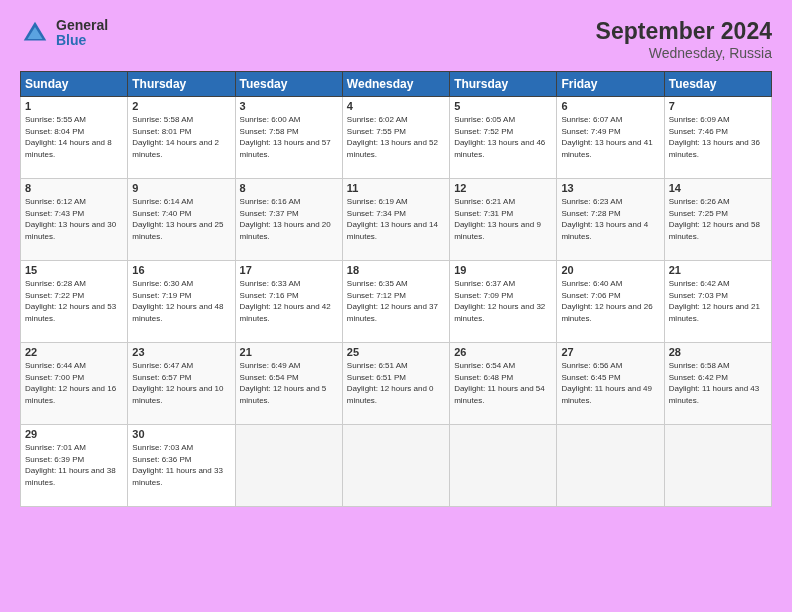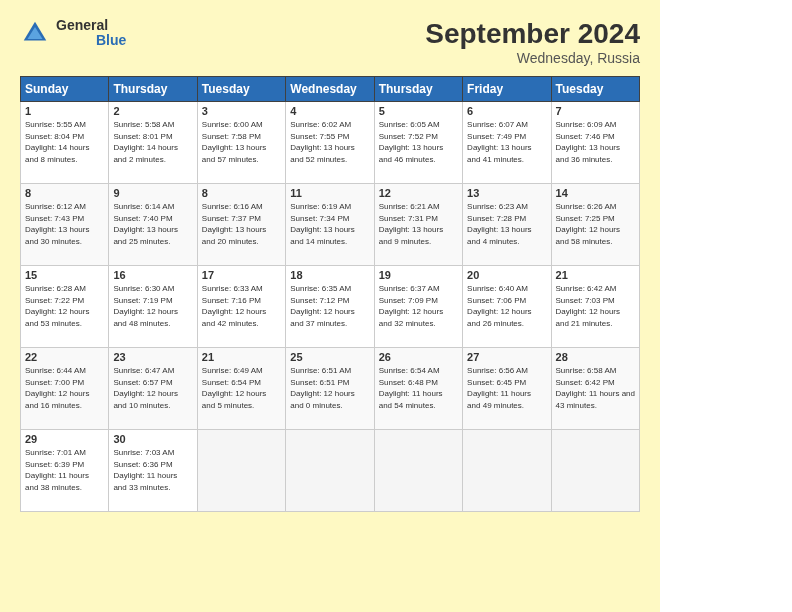--- a/index.html
+++ b/index.html
@@ -4,24 +4,24 @@
   <style>
     * { margin: 0; padding: 0; box-sizing: border-box; }
     body {
       font-family: Arial, sans-serif;
       background: #fff;
       width: 792px;
       height: 612px;
       overflow: hidden;
     }
     .page {
-      width: 660px;
+      width: 792px;
       height: 612px;
       padding: 18px 20px 12px 20px;
-      background: #fef9c3;
+      background: #f0abfc;
     }
     .header {
       display: flex;
       justify-content: space-between;
       align-items: flex-start;
       margin-bottom: 10px;
     }
     .logo {
       display: flex;
       align-items: center;
@@ -34,31 +34,30 @@
     }
     .logo-general {
       font-size: 14px;
       font-weight: bold;
       color: #333;
     }
     .logo-blue {
       font-size: 14px;
       font-weight: bold;
       color: #2a6db5;
-      margin-left: 40px;
     }
     .logo-icon {
       width: 30px;
       height: 30px;
     }
     .title-area {
       text-align: right;
     }
     .month-title {
-      font-size: 28px;
+      font-size: 23px;
       font-weight: bold;
       color: #333;
       margin-left: 28px;
     }
     .location {
       font-size: 14px;
       color: #555;
     }
     table {
       width: 100%;

